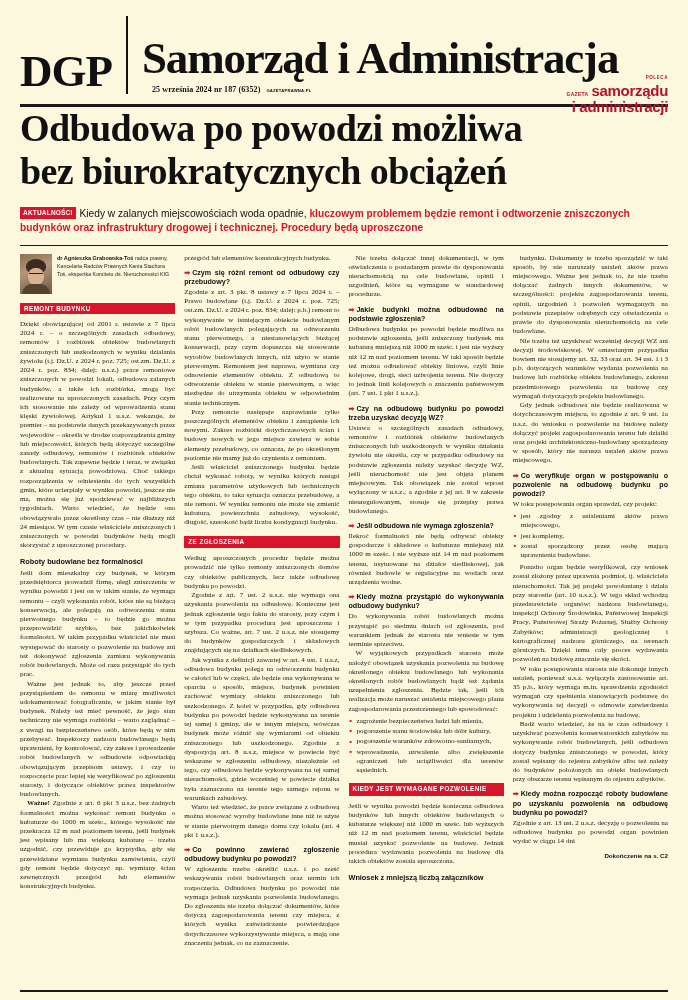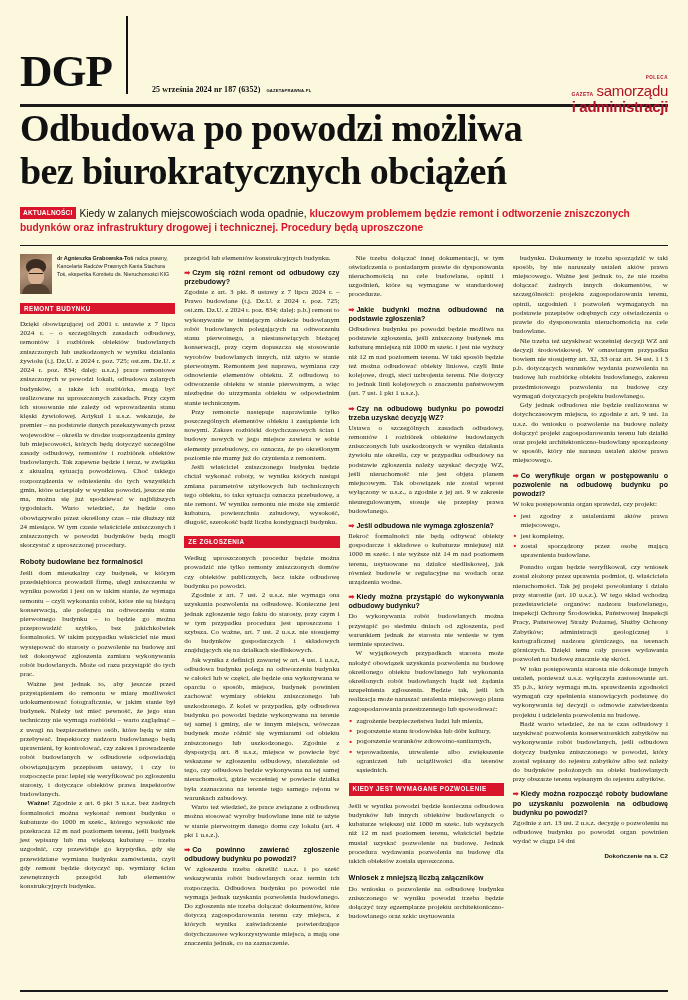--- a/index.html
+++ b/index.html
@@ -74,21 +74,21 @@
     letter-spacing:.6px; margin-bottom:2px;
   }
   .promo-row { display:flex; align-items:baseline; justify-content:flex-end; }
   .promo-small {
     font-family:"Liberation Sans", sans-serif;
     font-weight:700; font-size:5px; color:#b3122b;
     letter-spacing:.3px; margin-right:3px;
   }
   .promo-big {
     font-family:"Liberation Sans", sans-serif;
-    font-weight:400; font-size:15px; color:#b3122b;
+    font-weight:700; font-size:15px; color:#b3122b;
     letter-spacing:-.3px; line-height:1.05;
   }
   .promo-big2 {
     font-family:"Liberation Sans", sans-serif;
     font-weight:700; font-size:15px; color:#b3122b;
     letter-spacing:-.3px; line-height:1.05; margin-top:1px;
   }
   .rule-thick { height:3px; background:#1a1a1a; margin-top:10px; }
 
   
@@ -199,20 +199,21 @@
 </style>
 </head>
 <body>
 
 <div class="page">
 
   <div class="masthead">
     <div class="dgp">DGP</div>
     <div class="mast-divider"></div>
     <div style="flex:1;">
+      <div class="mast-title">Samorząd i Administracja</div>
       <div class="subline">
         <span class="sub-date">25 września 2024 nr 187 (6352)</span>
         <span class="sub-url">GAZETAPRAWNA.PL</span>
       </div>
     </div>
   </div>
 
   <div class="promo">
     <div class="promo-kicker">POLECA</div>
     <div class="promo-row">
@@ -302,21 +303,20 @@
           <li>zagrożenie bezpieczeństwa ludzi lub mienia,</li>
           <li>pogorszenie stanu środowiska lub dóbr kultury,</li>
           <li>pogorszenie warunków zdrowotno-sanitarnych,</li>
           <li>wprowadzenie, utrwalenie albo zwiększenie ograniczeń lub uciążliwości dla terenów sąsiednich.</li>
         </ul>
 
         <div class="secbar">KIEDY JEST WYMAGANE POZWOLENIE</div>
 
         <p class="noind">Jeśli w wyniku powodzi będzie konieczna odbudowa budynków lub innych obiektów budowlanych o kubaturze większej niż 1000 m sześc. lub wyższych niż 12 m nad poziomem terenu, właściciel będzie musiał uzyskać pozwolenie na budowę. Jednak procedura wydawania pozwolenia na budowę dla takich obiektów została uproszczona.</p>
         <div class="subhead">Wniosek z mniejszą liczbą załączników</div>
-        <p class="noind">Do wniosku o pozwolenie na odbudowę budynku zniszczonego w wyniku powodzi trzeba będzie dołączyć trzy egzemplarze projektu architektoniczno-budowlanego oraz szkic usytuowania</p>
       </div>
     </div>
 
     <div class="col">
       <div class="inner">
         <p>budynku. Dokumenty te trzeba sporządzić w taki sposób, by nie naruszały ustaleń aktów prawa miejscowego. Ważne jest jednak to, że nie trzeba dołączać żadnych innych dokumentów, w szczególności: projektu zagospodarowania terenu, opinii, uzgodnień i pozwoleń wymaganych na podstawie przepisów odrębnych czy oświadczenia o prawie do dysponowania nieruchomością na cele budowlane.</p>
         <p>Nie trzeba też uzyskiwać wcześniej decyzji WZ ani decyzji środowiskowej. W omawianym przypadku bowiem nie stosujemy art. 32, 33 oraz art. 34 ust. 1 i 3 p.b. dotyczących warunków wydania pozwolenia na budowę lub rozbiórkę obiektu budowlanego, zakresu przedmiotowego pozwolenia na budowę czy wymagań dotyczących projektu budowlanego.</p>
         <p>Gdy jednak odbudowa nie będzie realizowana w dotychczasowym miejscu, to zgodnie z art. 9 ust. 1a u.s.z. do wniosku o pozwolenie na budowę należy dołączyć projekt zagospodarowania terenu lub działki oraz projekt architektoniczno-budowlany sporządzony w sposób, który nie narusza ustaleń aktów prawa miejscowego.</p>
 
         <div class="q"><span class="arrow">➡</span><span>Co weryfikuje organ w postępowaniu o pozwolenie na odbudowę budynku po powodzi?</span></div>

